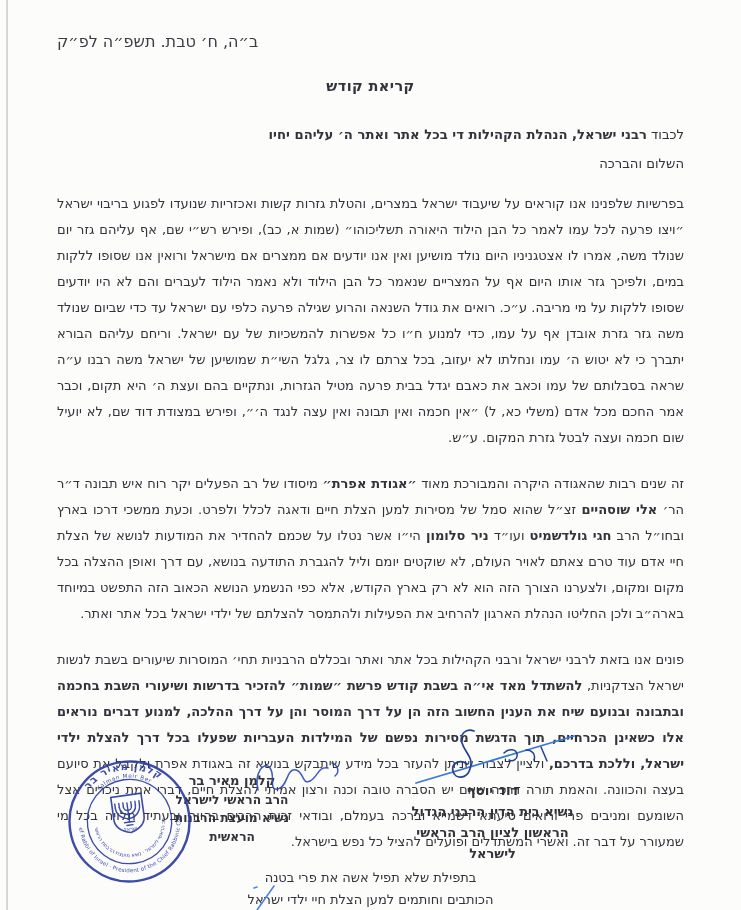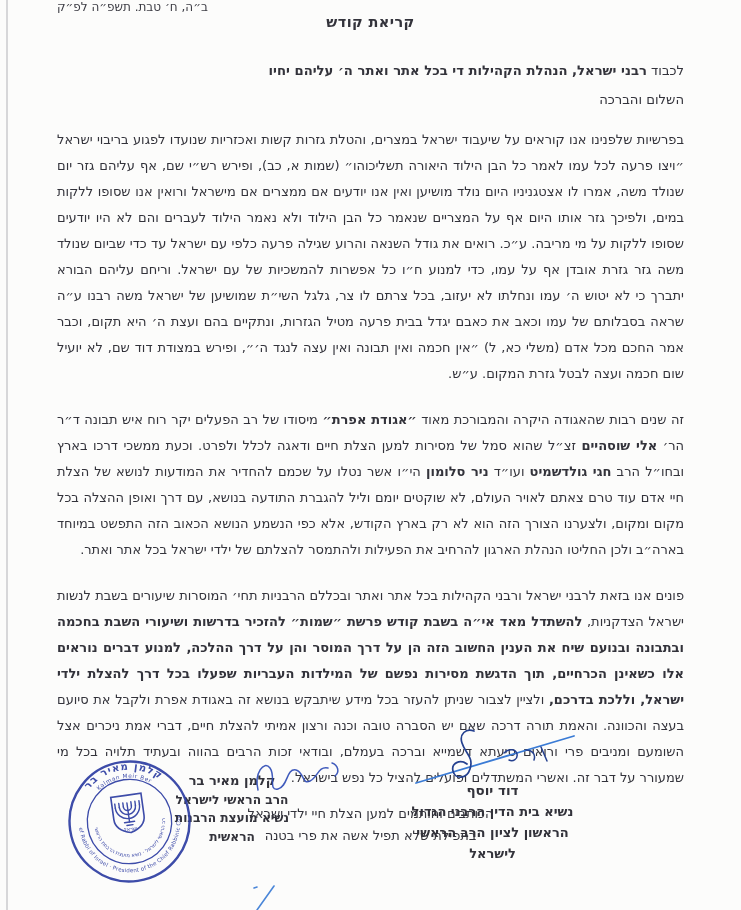--- a/index.html
+++ b/index.html
@@ -3,22 +3,22 @@
 <meta charset="utf-8">
 <style>
   html,body{margin:0;padding:0}
   body{
     width:741px;height:910px;position:relative;overflow:hidden;
     background:#fcfcfb;color:#33333b;
     font-family:"DejaVu Sans",sans-serif;
   }
   .scan-edge{position:absolute;left:6px;top:0;width:2px;height:910px;background:#d7d7d9}
   .letter{position:absolute;left:0;top:0;right:0;padding:0 57px;direction:rtl}
-  .date-line{text-align:left;font-size:12px;color:#3c3c44}
-  .title{text-align:center;font-size:14.5px;font-weight:700;letter-spacing:.4px}
+  .date-line{padding-top:32px;text-align:left;font-size:16px;color:#3c3c44}
+  .title{margin-top:27px;text-align:center;font-size:14.5px;font-weight:700;letter-spacing:.4px}
   .salutation{margin-top:33px;font-size:13.2px}
   .greeting{margin-top:14px;font-size:13.2px}
   .body-par{margin:20px 0 0 0;font-size:13px;line-height:26px;text-align:justify}
   .b{font-weight:700}
   .closing{margin-top:12px;text-align:center;font-size:13px;line-height:21.5px}
   .sig-block{position:absolute;text-align:center;direction:rtl;font-weight:700}
   .sig-right{left:400px;top:780px;width:185px;font-size:13px;line-height:21px}
   .sig-right .sig-name{font-size:13.5px}
   .sig-left{left:156px;top:772px;width:152px;font-size:12.2px;line-height:18.5px}
   .sig-left .sig-name{font-size:13px}
@@ -38,22 +38,22 @@
   <div class="salutation"><span>לכבוד </span><span class="b">רבני ישראל, הנהלת הקהילות די בכל אתר ואתר ה׳ עליהם יחיו</span></div>
   <div class="greeting">השלום והברכה</div>
 
   <p class="body-par">בפרשיות שלפנינו אנו קוראים על שיעבוד ישראל במצרים, והטלת גזרות קשות ואכזריות שנועדו לפגוע בריבוי ישראל ״ויצו פרעה לכל עמו לאמר כל הבן הילוד היאורה תשליכוהו״ (שמות א, כב), ופירש רש״י שם, אף עליהם גזר יום שנולד משה, אמרו לו אצטגניניו היום נולד מושיען ואין אנו יודעים אם ממצרים אם מישראל ורואין אנו שסופו ללקות במים, ולפיכך גזר אותו היום אף על המצריים שנאמר כל הבן הילוד ולא נאמר הילוד לעברים והם לא היו יודעים שסופו ללקות על מי מריבה. ע״כ. רואים את גודל השנאה והרוע שגילה פרעה כלפי עם ישראל עד כדי שביום שנולד משה גזר גזרת אובדן אף על עמו, כדי למנוע ח״ו כל אפשרות להמשכיות של עם ישראל. וריחם עליהם הבורא יתברך כי לא יטוש ה׳ עמו ונחלתו לא יעזוב, בכל צרתם לו צר, גלגל השי״ת שמושיען של ישראל משה רבנו ע״ה שראה בסבלותם של עמו וכאב את כאבם יגדל בבית פרעה מטיל הגזרות, ונתקיים בהם ועצת ה׳ היא תקום, וכבר אמר החכם מכל אדם (משלי כא, ל) ״אין חכמה ואין תבונה ואין עצה לנגד ה׳״, ופירש במצודת דוד שם, לא יועיל שום חכמה ועצה לבטל גזרת המקום. ע״ש.</p>
 
   <p class="body-par"><span>זה שנים רבות שהאגודה היקרה והמבורכת מאוד </span><span class="b">״אגודת אפרת״</span><span> מיסודו של רב הפעלים יקר רוח איש תבונה ד״ר הר׳ </span><span class="b">אלי שוסהיים</span><span> זצ״ל שהוא סמל של מסירות למען הצלת חיים ודאגה לכלל ולפרט. וכעת ממשכי דרכו בארץ ובחו״ל הרב </span><span class="b">חגי גולדשמיט</span><span> ועו״ד </span><span class="b">ניר סלומון</span><span> הי״ו אשר נטלו על שכמם להחדיר את המודעות לנושא של הצלת חיי אדם עוד טרם צאתם לאויר העולם, לא שוקטים יומם וליל להגברת התודעה בנושא, עם דרך ואופן ההצלה בכל מקום ומקום, ולצערנו הצורך הזה הוא לא רק בארץ הקודש, אלא כפי הנשמע הנושא הכאוב הזה התפשט במיוחד בארה״ב ולכן החליטו הנהלת הארגון להרחיב את הפעילות ולהתמסר להצלתם של ילדי ישראל בכל אתר ואתר.</span></p>
 
   <p class="body-par"><span>פונים אנו בזאת לרבני ישראל ורבני הקהילות בכל אתר ואתר ובכללם הרבניות תחי׳ המוסרות שיעורים בשבת לנשות ישראל הצדקניות, </span><span class="b">להשתדל מאד אי״ה בשבת קודש פרשת ״שמות״ להזכיר בדרשות ושיעורי השבת בחכמה ובתבונה ובנועם שיח את הענין החשוב הזה הן על דרך המוסר והן על דרך ההלכה, למנוע דברים נוראים אלו כשאינן הכרחיים, תוך הדגשת מסירות נפשם של המילדות העבריות שפעלו בכל דרך להצלת ילדי ישראל, וללכת בדרכם,</span><span> ולציין לצבור שניתן להעזר בכל מידע שיתבקש בנושא זה באגודת אפרת ולקבל את סיועם בעצה והכוונה. והאמת תורה דרכה שאם יש הסברה טובה וכנה ורצון אמיתי להצלת חיים, דברי אמת ניכרים אצל השומעם ומניבים פרי ורואים סיעתא דשמייא וברכה בעמלם, ובודאי זכות הרבים בהווה ובעתיד תלויה בכל מי שמעורר על דבר זה. ואשרי המשתדלים ופועלים להציל כל נפש בישראל.</span></p>
 
   <div class="closing">
+    <div>בתפילת שלא תפיל אשה את פרי בטנה</div>
     <div>הכותבים וחותמים למען הצלת חיי ילדי ישראל</div>
-    <div>בתפילת שלא תפיל אשה את פרי בטנה</div>
   </div>
 </div>
 
 <svg class="abs" style="left:408px;top:726px" width="175" height="64" viewBox="0 0 175 64">
   <path d="M8,57 L166,10" fill="none" stroke="#3a7bd5" stroke-width="1.8" stroke-linecap="round"></path>
   <path d="M66,5 C58,2 51,8 54,17 C57,27 66,31 62,43 C59,53 47,54 45,45 C43,37 52,33 59,38" fill="none" stroke="#24408f" stroke-width="1.7" stroke-linecap="round"></path>
   <path d="M96,27 c5,-5 12,-4 13,1 c1,5 -4,8 -8,6 M118,24 c6,0 10,4 8,10 M133,21 l6,14" fill="none" stroke="#24408f" stroke-width="1.5" stroke-linecap="round"></path>
 </svg>
 <div class="sig-block sig-right">
   <div class="sig-name">דוד יוסף</div>

